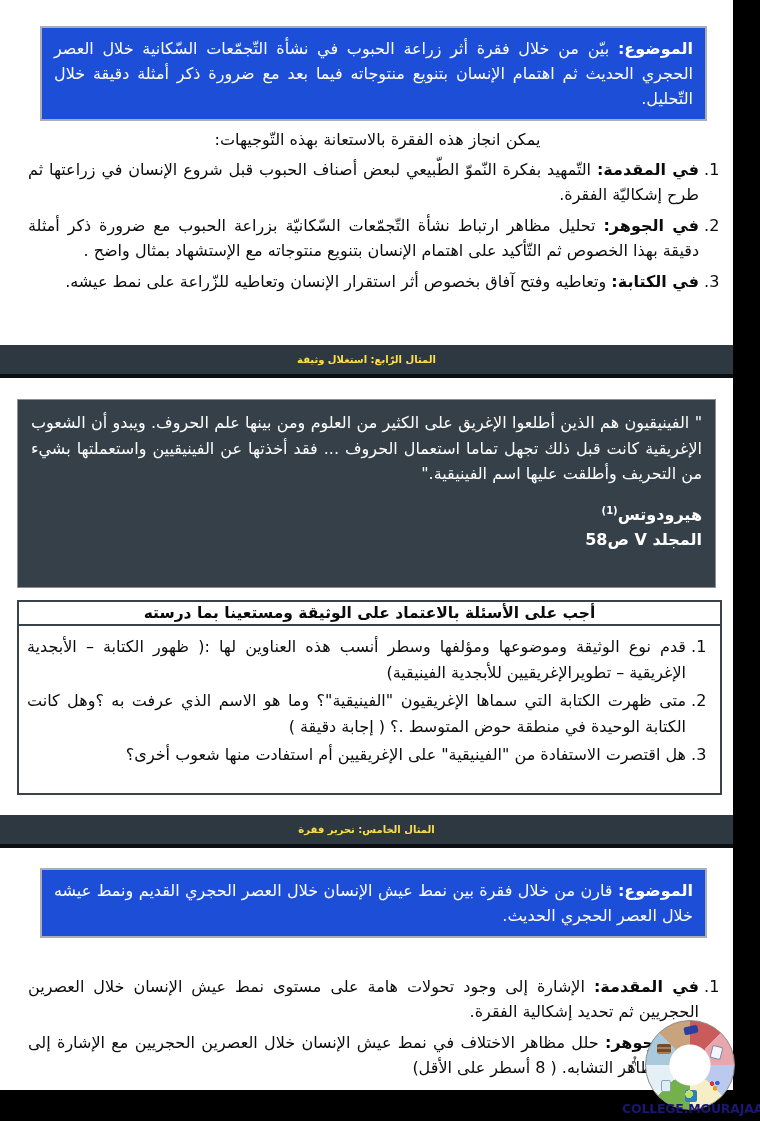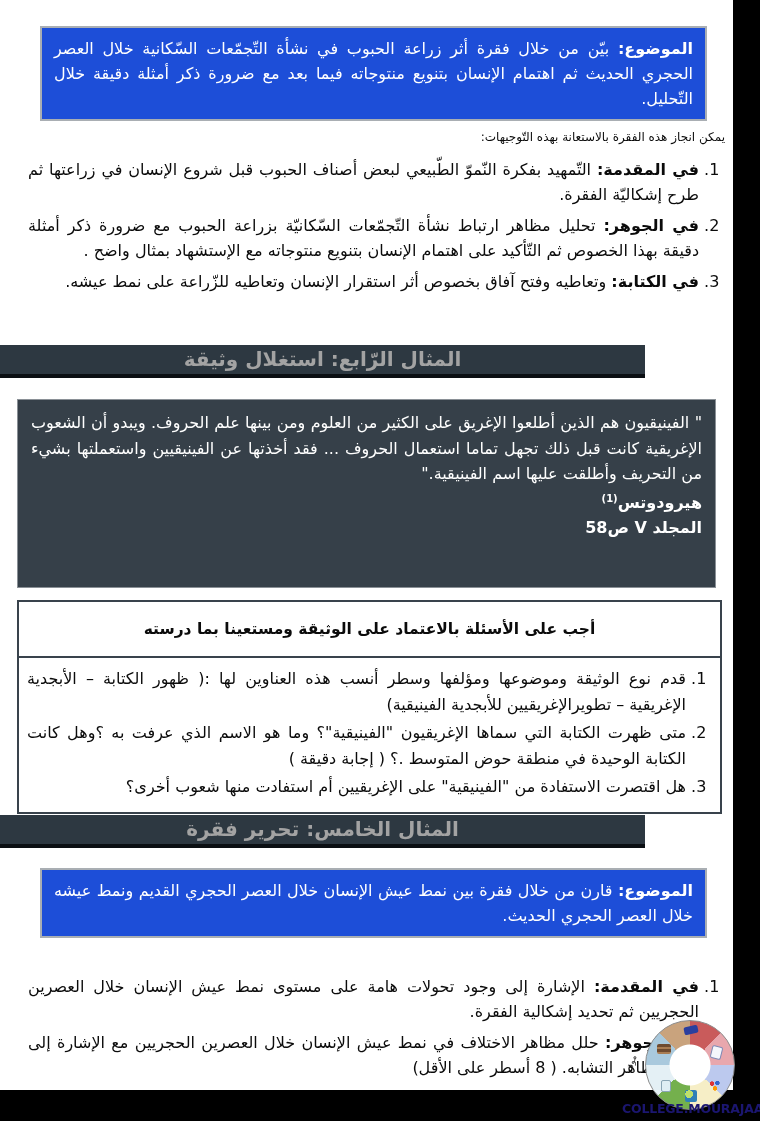--- a/index.html
+++ b/index.html
@@ -26,55 +26,55 @@
     padding:8px 12px;
     font-size:16px; line-height:25px;
     text-align:justify;
     margin-left:7px;
   }
   .topic-box .lbl { font-weight:bold; }
   #topic1 { top:26px; }
   #topic2 { top:868px; }
   .intro-line {
     position:absolute; right:8px; left:30px;
-    text-align:right; font-size:12px;
+    text-align:center; font-size:16px;
   }
   #intro1 { top:130px; }
   #intro2 { top:947px; }
   ol.guide-list, ol.q-list {
     list-style-type: decimal;
     list-style-position: outside;
   }
   .guide-list {
     position:absolute; right:10px; left:28px;
     padding-right:24px;
     font-size:16px; line-height:24.5px;
   }
   #list1 { top:158px; }
   #list2 { top:975px; }
   .guide-list li { margin-bottom:7px; text-align:justify; }
   .lbl { font-weight:bold; }
   .banner {
-    position:absolute; left:0; width:645px; height:33px;
-    background:#2d3841; color:#a3a3a3;
+    position:absolute; left:0; width:733px; height:33px;
+    background:#2d3841; color:#fde047;
     border-bottom:4px solid #0b0f13;
-    font-weight:bold; font-size:20px;
+    font-weight:bold; font-size:10px;
     text-align:center; line-height:29px;
   }
   #banner4 { top:345px; }
   #banner5 { top:815px;text-align:center; }
   .doc-box {
     position:absolute; left:17px; top:399px; width:699px; min-height:189px;
     background:#364049; color:#fff;
     border:1px solid #8a9096;
     padding:10px 13px 10px 13px;
     font-size:16px; line-height:25.5px;
   }
   .doc-quote { text-align:justify; }
-  .doc-author { font-weight:bold; margin-top:3px; }
+  .doc-author { font-weight:bold; margin-top:15px; }
   .doc-ref { font-weight:bold; }
   .doc-footnote {
     margin-top:24px;
     position:relative;
     padding-right:36px;
     font-size:12.5px; line-height:20px;
     min-height:24px;
   }
   .cursor-bar {
     position:absolute; right:4px; top:-1px;
@@ -83,21 +83,21 @@
   }
   sup { font-size:10px; vertical-align:super; line-height:0; font-weight:bold; }
   .q-box {
     position:absolute; left:17px; top:600px; width:705px; min-height:195px;
     background:#fff;
     border:2px solid #39434c;
   }
   .q-header {
     font-weight:bold; text-align:center;
     font-size:15.5px; line-height:20px;
-    padding:17px 8px;
+    padding:1px 8px;
     border-bottom:2px solid #39434c;
   }
   .q-list {
     margin:8px 4px 12px 8px;
     padding-right:30px;
     font-size:16px; line-height:26px;
   }
   .q-list li { text-align:justify; margin-bottom:2px; }
   
   .logo {

